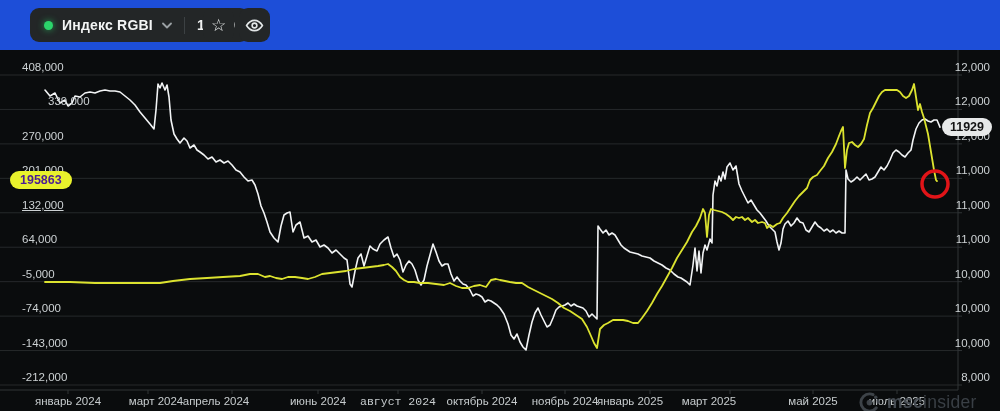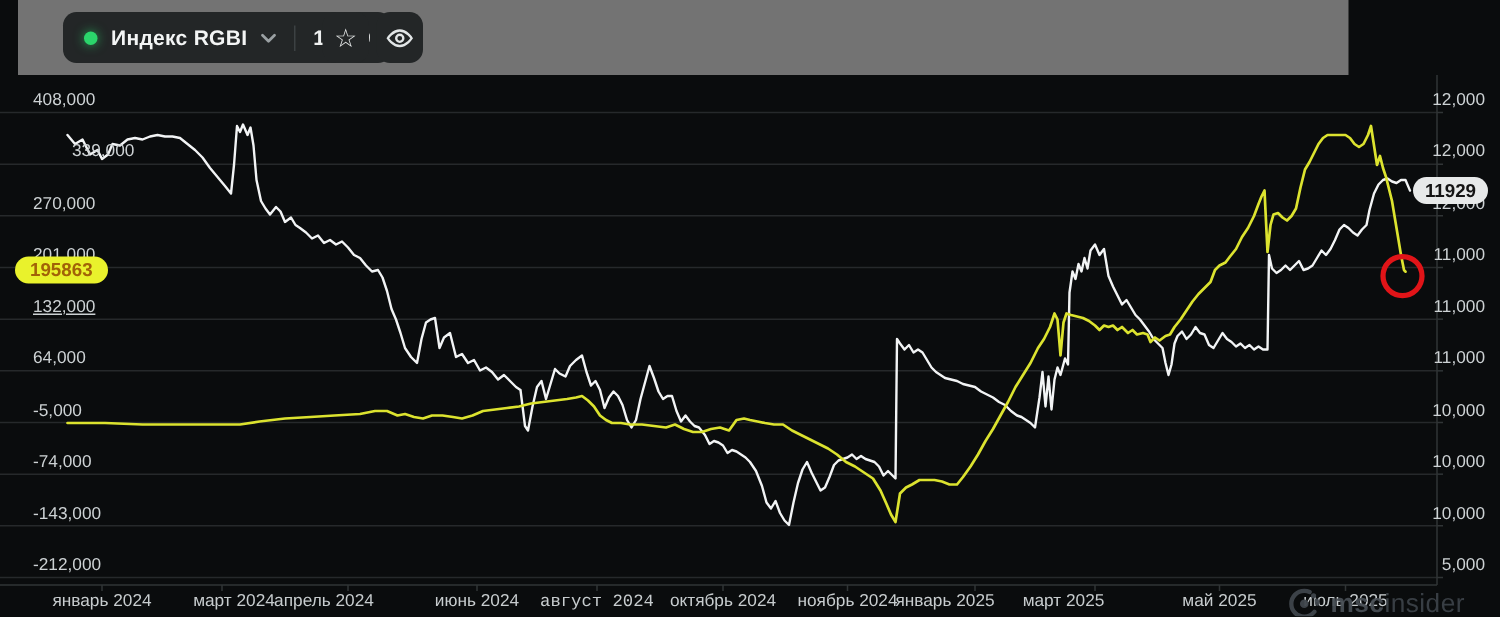--- a/index.html
+++ b/index.html
@@ -1,21 +1,21 @@
 <!DOCTYPE html>
 <html><head>
 <meta charset="utf-8">
 <style>
   html,body{margin:0;padding:0;background:#0b0d0e;}
   .app{position:relative;width:1000px;height:411px;overflow:hidden;
        background:#0a0c0d;font-family:"Liberation Sans",sans-serif;
        -webkit-font-smoothing:antialiased;}
   
-  .topbar{position:absolute;left:12px;top:0;width:887px;height:50px;
-          background:#737373;display:flex;align-items:center;}
+  .topbar{position:absolute;left:0;top:0;width:1000px;height:50px;
+          background:#1d4ed8;display:flex;align-items:center;}
   .pill{position:absolute;left:30px;top:8px;height:34px;display:flex;
         align-items:center;background:#232627;border-radius:9px;
         padding:0 14px;cursor:pointer;}
   .dot{width:9px;height:9px;border-radius:50%;background:#2bd56b;
        box-shadow:0 0 7px rgba(43,213,107,.7);margin-right:9px;}
   .inst-name{color:#f3f5f5;font-size:14px;font-weight:bold;letter-spacing:.2px;}
   .chev{margin-left:9px;display:flex;align-items:center;}
   .pill-div{width:1px;height:17px;background:#3c4143;margin:0 12px;}
   .inst-val{color:#eef0f0;font-size:14px;font-weight:bold;}
   .iconbtn{position:absolute;top:8px;width:31px;height:34px;background:#232627;
@@ -26,21 +26,21 @@
   
   .chart-area{position:absolute;left:0;top:50px;width:1000px;height:361px;
               background:#0a0c0d;}
   #chart-svg{position:absolute;left:0;top:0;}
   .ylab{position:absolute;font-size:11.5px;color:#cdd2d4;font-weight:500;
         white-space:nowrap;}
   .ylab-left{left:22px;}
   .ylab-right{right:10px;text-align:right;}
   .xlab{position:absolute;font-size:11.5px;color:#c7ccce;white-space:nowrap;
         transform:translateX(-50%);}
-  .badge-yellow{position:absolute;left:10px;background:#e9f22c;color:#a16207;
+  .badge-yellow{position:absolute;left:10px;background:#e9f22c;color:#4c1d95;
         font-size:12.5px;font-weight:bold;padding:2px 10px;border-radius:10px;}
   .badge-white{position:absolute;background:#e7e9e9;color:#141414;
         font-size:12.5px;font-weight:bold;padding:2px 8px;border-radius:9px;}
   
   .watermark{position:absolute;left:858px;top:341px;display:flex;
              align-items:center;gap:6px;opacity:.95;}
   .wm-text{font-size:17.5px;letter-spacing:.3px;color:#3c4248;}
   .wm-text b{color:#474d54;}
 </style>
 </head>
@@ -125,21 +125,21 @@
         <div class="ylab ylab-right" style="top: 148.778px;">11,000</div>
         <div class="ylab ylab-left" style="top: 183.222px;">64,000</div>
         <div class="ylab ylab-right" style="top: 183.222px;">11,000</div>
         <div class="ylab ylab-left" style="top: 217.667px;">-5,000</div>
         <div class="ylab ylab-right" style="top: 217.667px;">10,000</div>
         <div class="ylab ylab-left" style="top: 252.111px;">-74,000</div>
         <div class="ylab ylab-right" style="top: 252.111px;">10,000</div>
         <div class="ylab ylab-left" style="top: 286.556px;">-143,000</div>
         <div class="ylab ylab-right" style="top: 286.556px;">10,000</div>
         <div class="ylab ylab-left" style="top: 321px;">-212,000</div>
-        <div class="ylab ylab-right" style="top: 321px;">5,000</div>
+        <div class="ylab ylab-right" style="top: 321px;">8,000</div>
         <div class="xlab" style="left: 68px; top: 345px;">январь 2024</div>
         <div class="xlab" style="left: 148px; top: 345px; padding-left: 16px;">март 2024</div>
         <div class="xlab" style="left: 216px; top: 345px;">апрель 2024</div>
         <div class="xlab" style="left: 318px; top: 345px;">июнь 2024</div>
         <div class="xlab" style="left: 398px; top: 345px; font-family: Liberation Mono, monospace;">август 2024</div>
         <div class="xlab" style="left: 482px; top: 345px;">октябрь 2024</div>
         <div class="xlab" style="left: 565px; top: 345px;">ноябрь 2024</div>
         <div class="xlab" style="left: 630px; top: 345px;">январь 2025</div>
         <div class="xlab" style="left: 709px; top: 345px;">март 2025</div>
         <div class="xlab" style="left: 813px; top: 345px;">май 2025</div>

